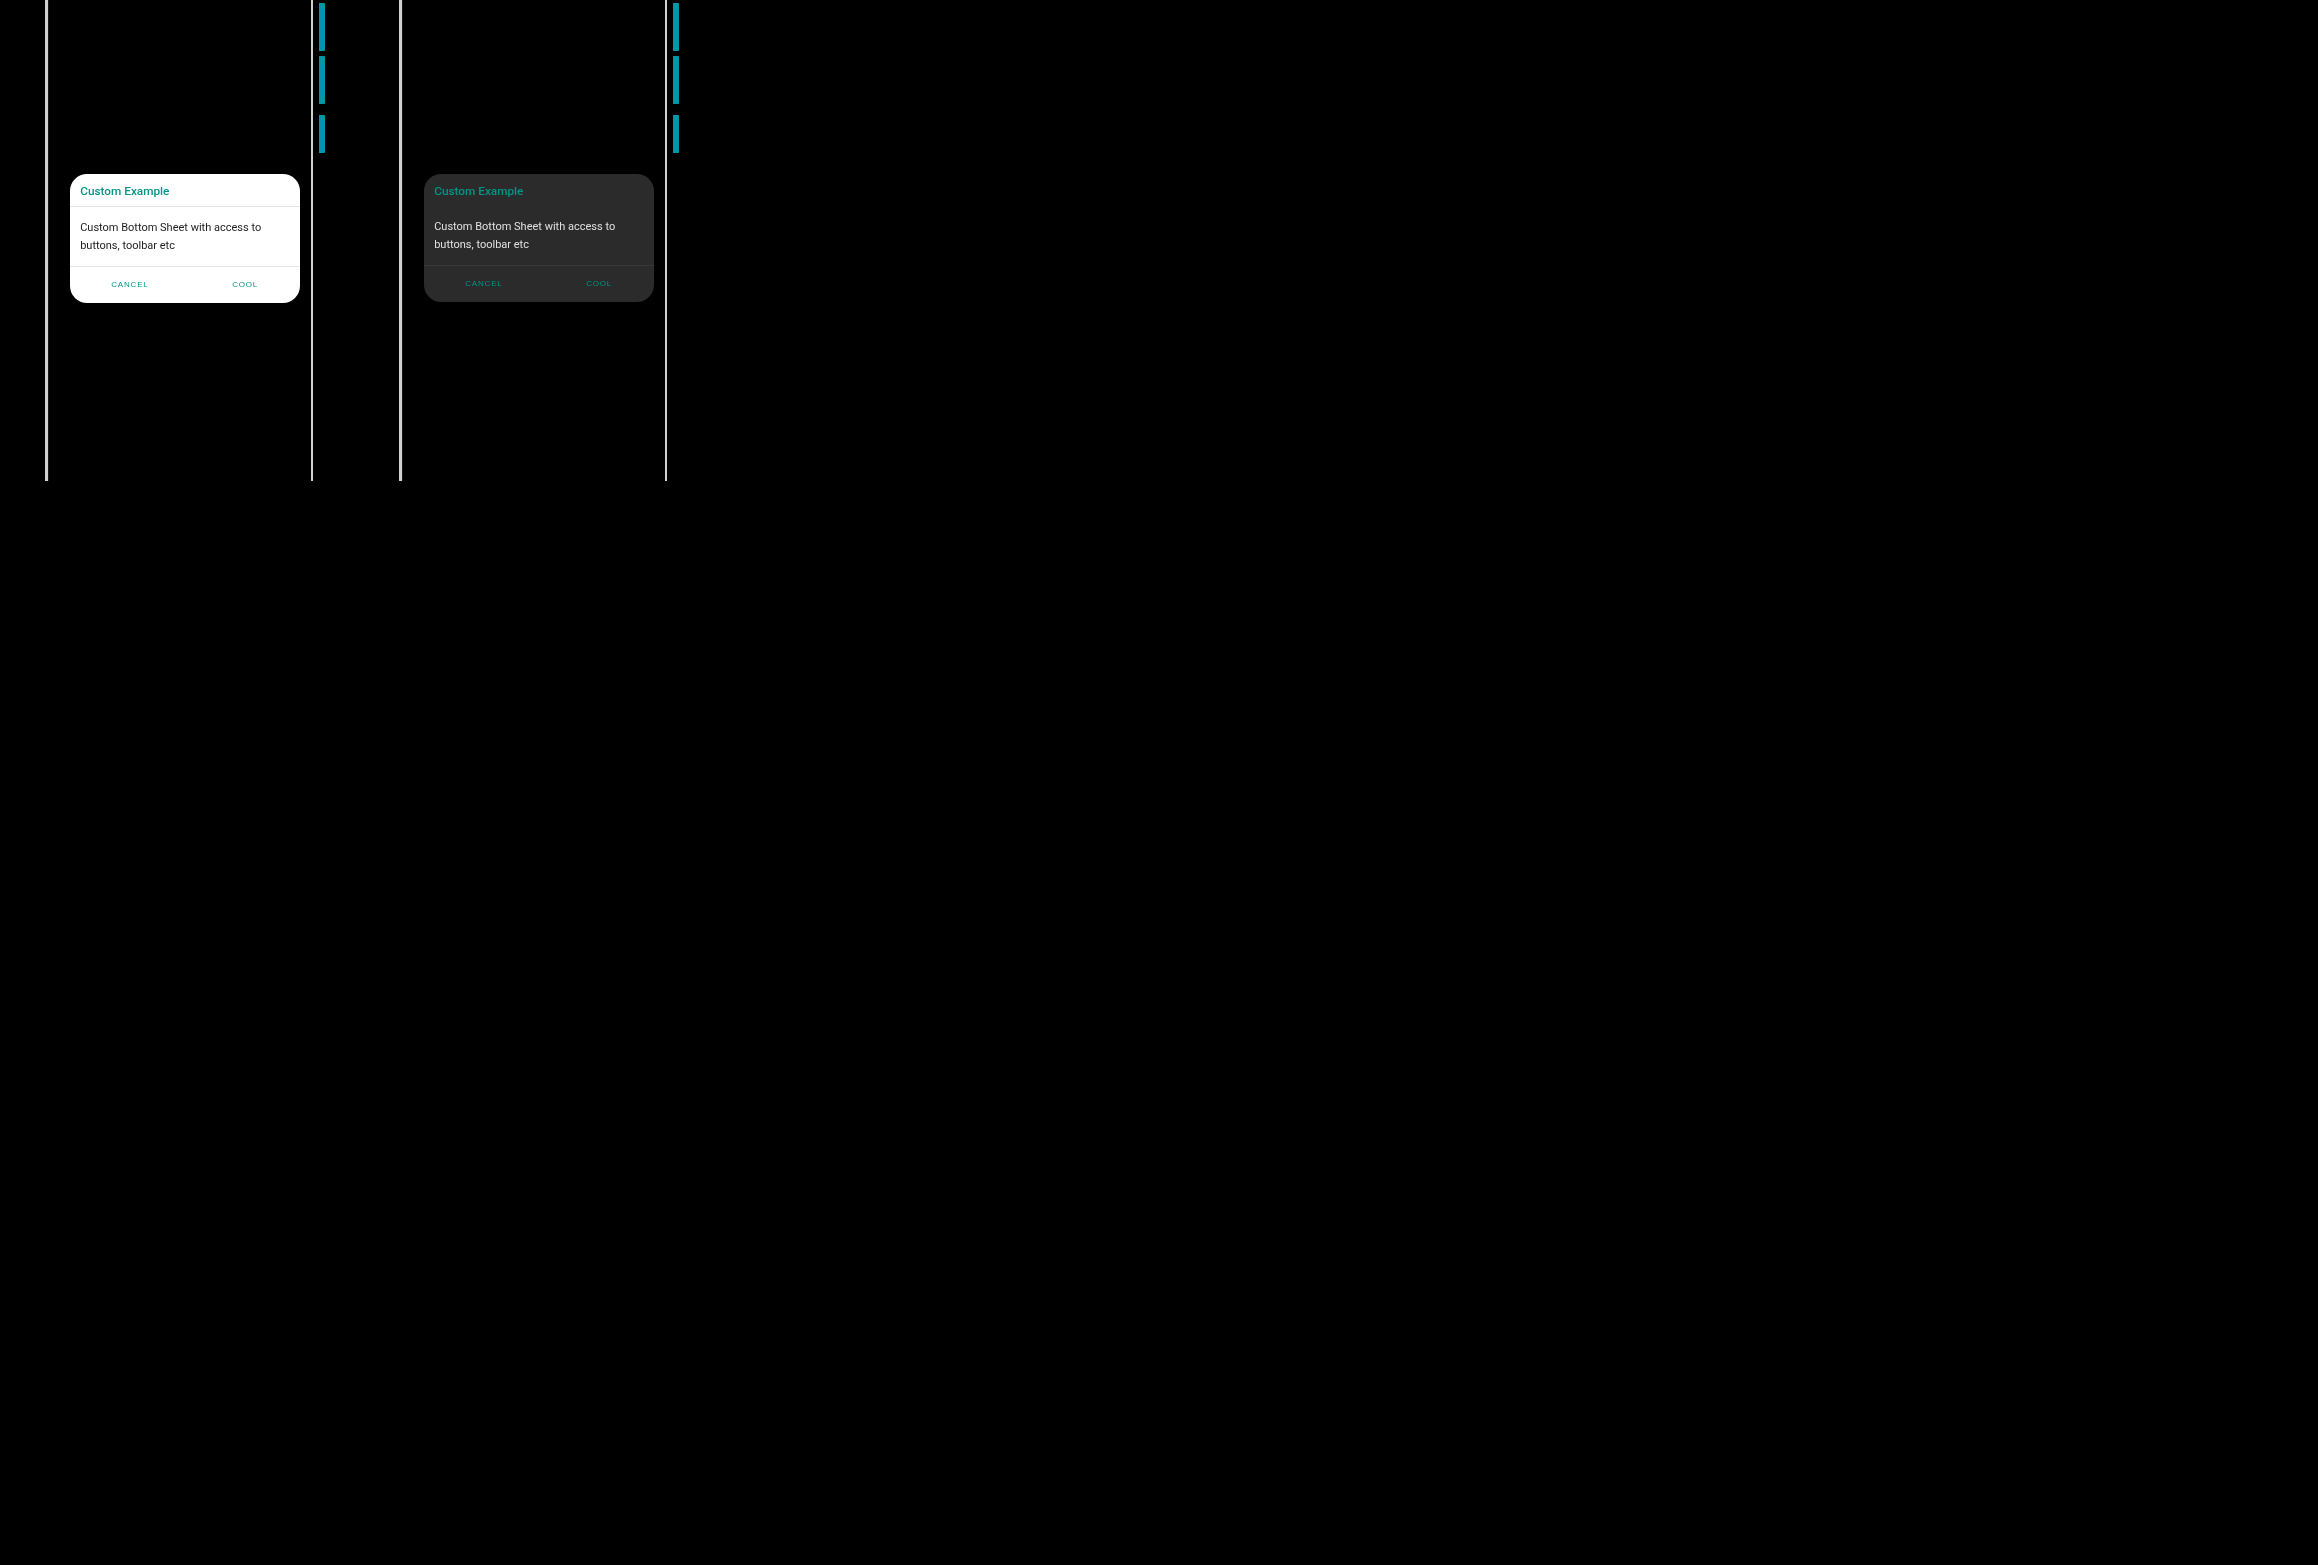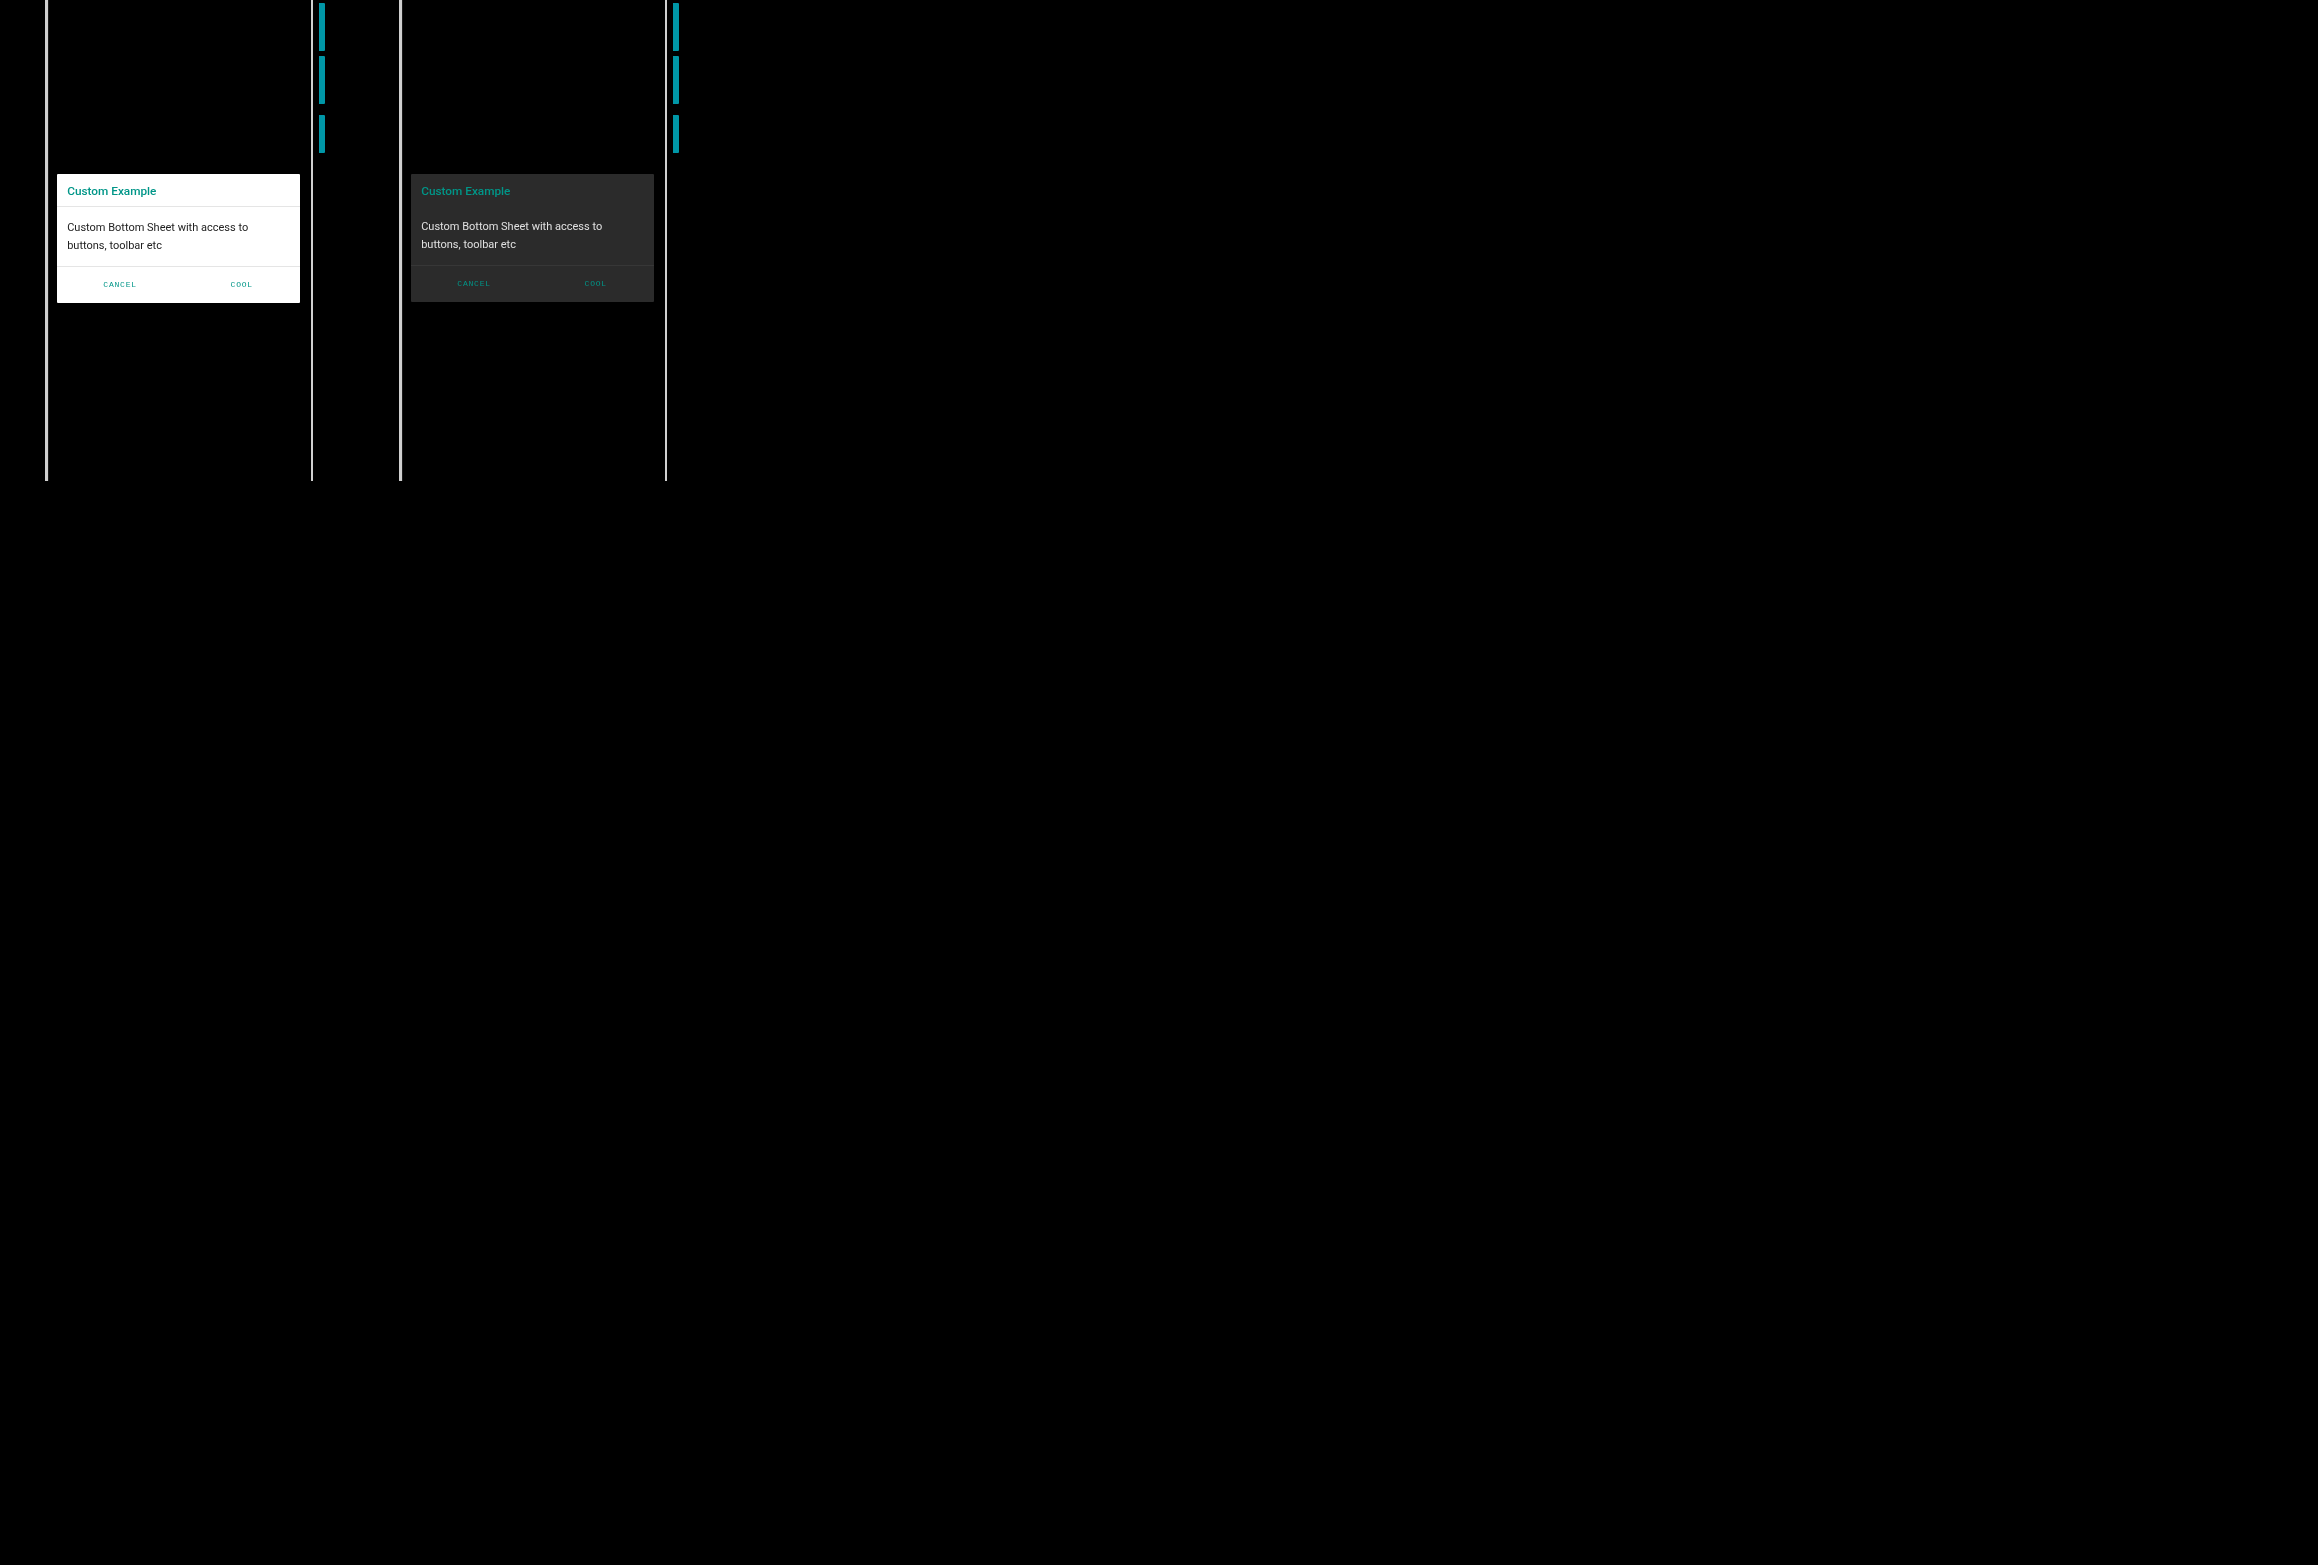--- a/index.html
+++ b/index.html
@@ -67,23 +67,23 @@
       left: 14px;
       width: 262px;
       height: 100%;
       background: #000;
       overflow: hidden;
     }
 
     .dialog {
       position: absolute;
       top: 174px;
-      left: 8px;
+      left: 21px;
       right: 10.7px;
-      border-radius: 1px;
+      border-radius: 17px;
       overflow: hidden;
     }
 
     .dialog.light {
       background: #ffffff;
       box-shadow: 0 4.3px 13px rgba(0,0,0,0.3);
     }
 
     .dialog.dark {
       background: #2b2b2b;
@@ -131,21 +131,20 @@
 
     .dialog-button {
       background: none;
       border: none;
       font-size: 8px;
       font-weight: 500;
       letter-spacing: 0.8px;
       color: #009688;
       cursor: pointer;
       padding: 2.1px 8.6px;
-      font-family: Liberation Mono, monospace;
     }
   </style>
 </head>
 <body>
 
 <div class="phone-frame">
   <div class="phone-body"></div>
   <div class="phone-button vol-up"></div>
   <div class="phone-button vol-down"></div>
   <div class="phone-button power"></div>

